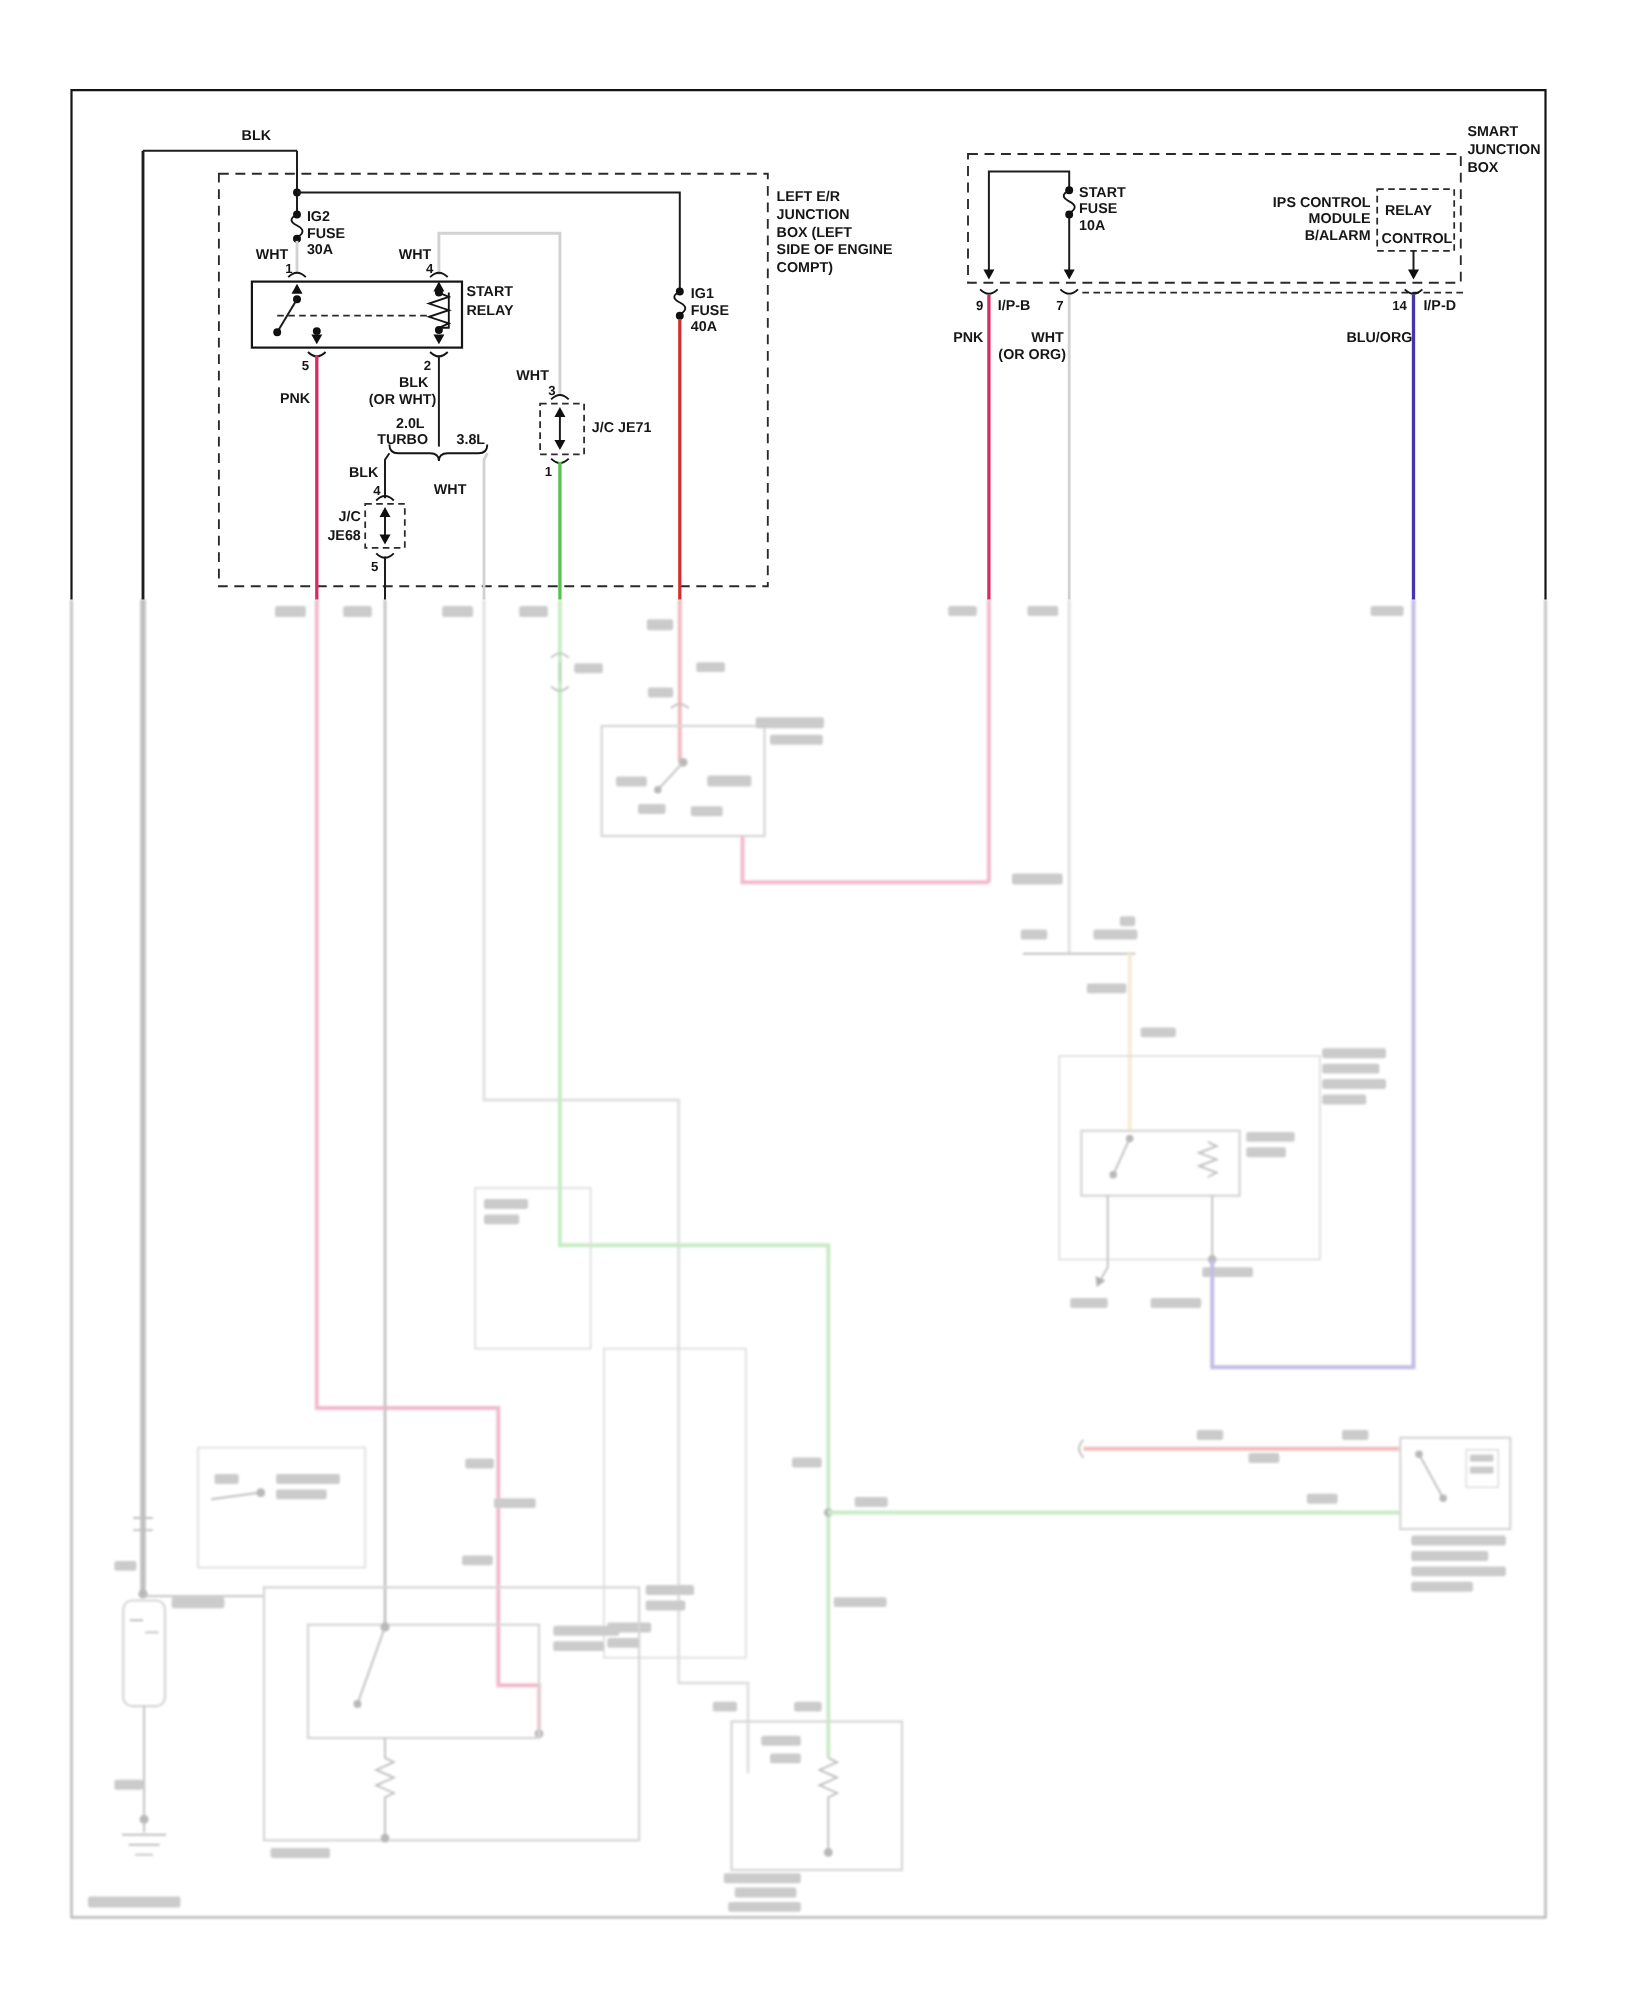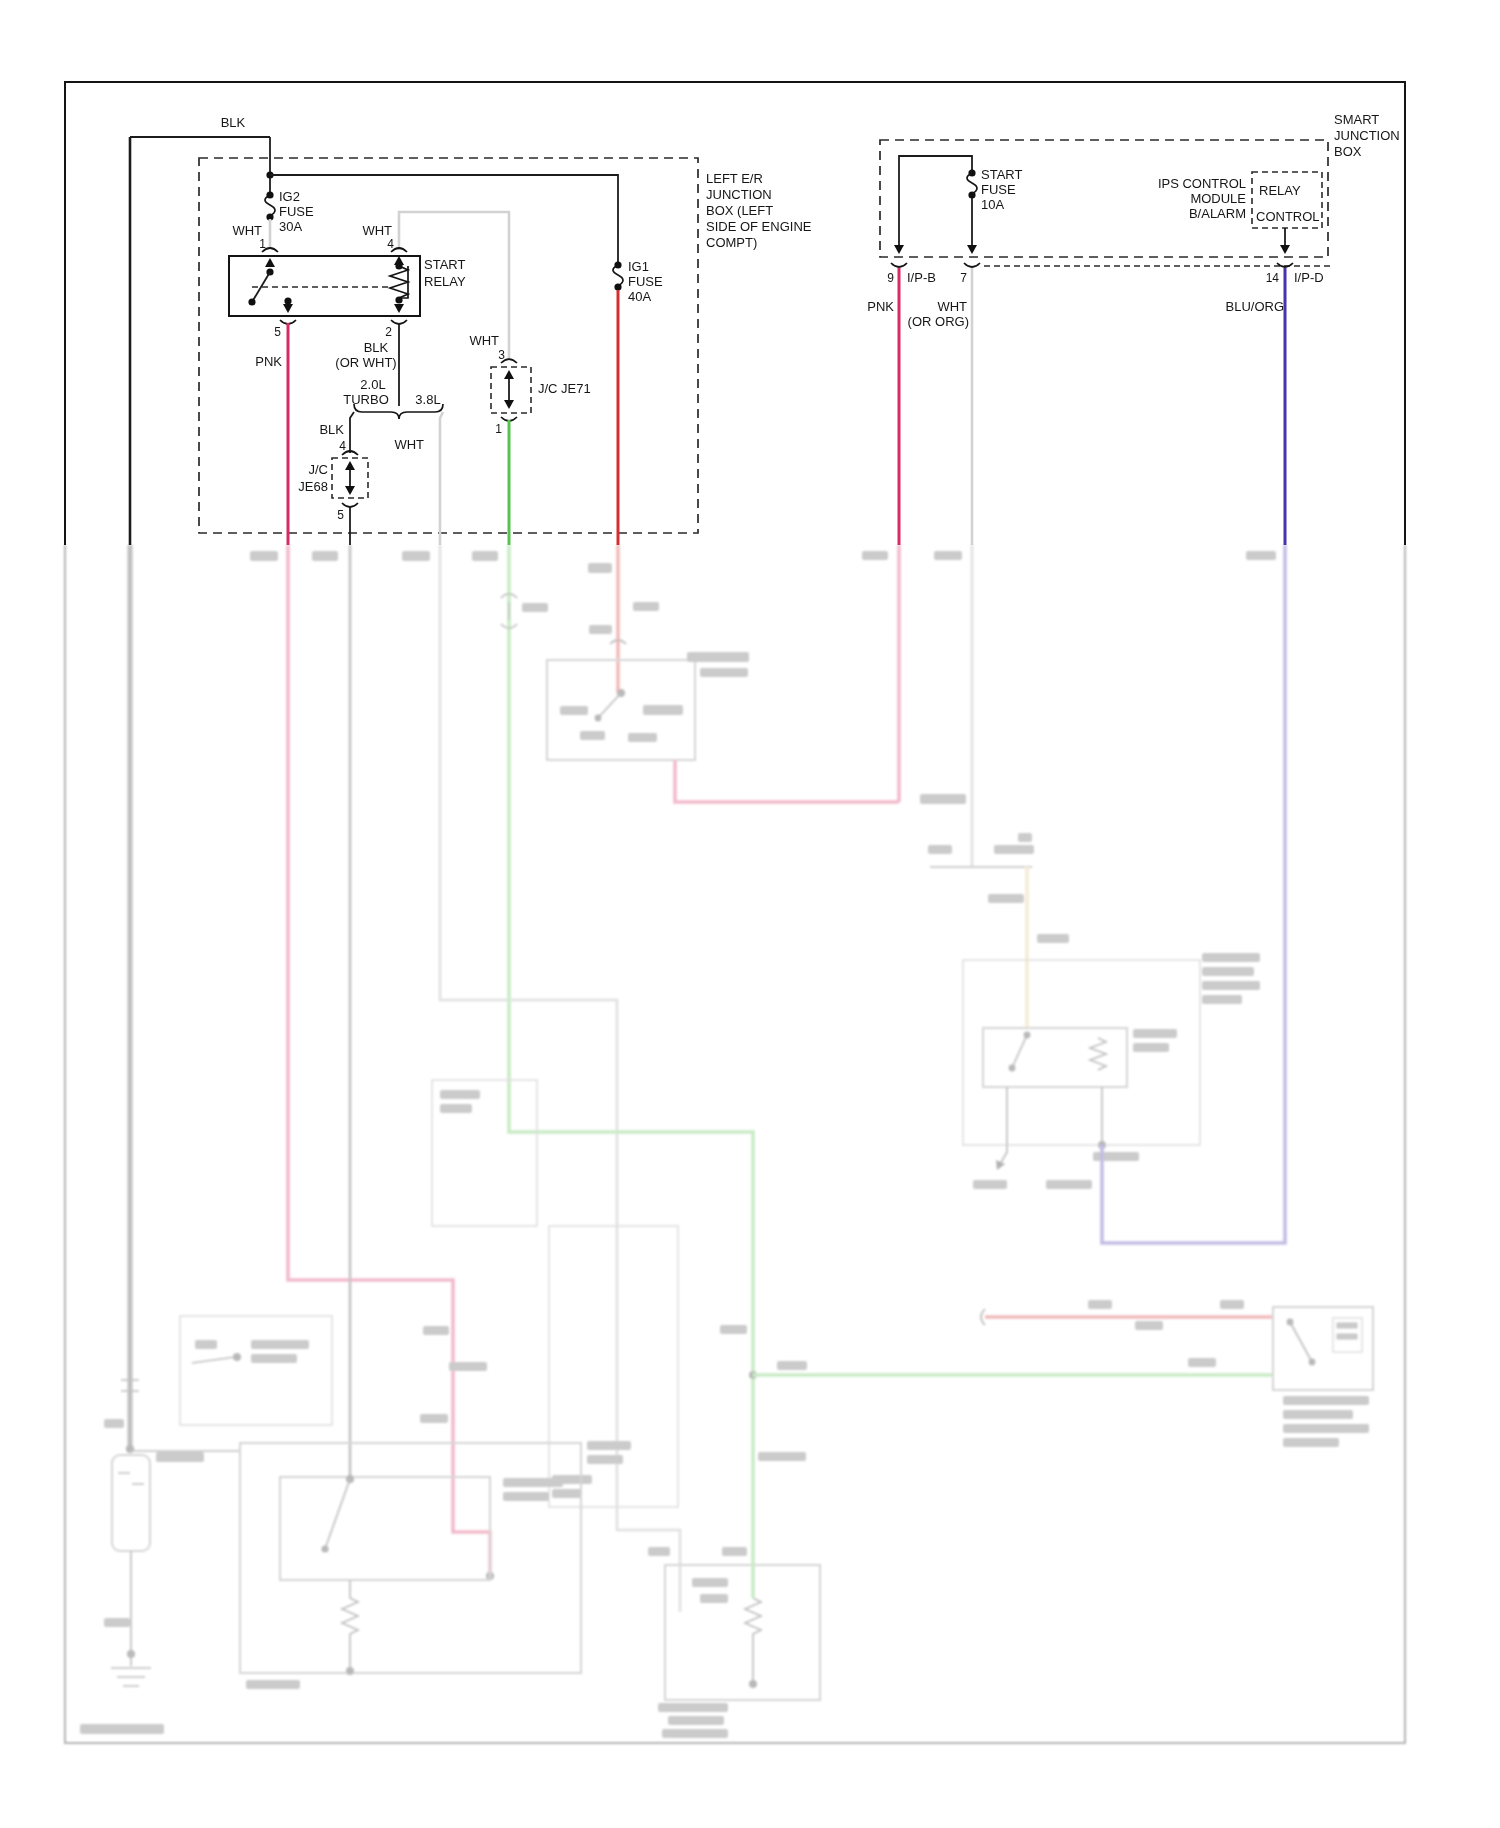--- a/index.html
+++ b/index.html
@@ -1,17 +1,17 @@
 <!DOCTYPE html>
 <html><head>
 <meta charset="utf-8">
 <style>
   html,body{margin:0;padding:0;background:#ffffff;}
   .stage{position:relative;width:1500px;height:1828px;background:#ffffff;overflow:hidden;
-         font-family:"Liberation Sans",sans-serif;}
+         font-family:"Liberation Sans",sans-serif;font-weight:bold;}
   svg{position:absolute;left:0;top:0;}
   text{font-family:"Liberation Sans",sans-serif;font-size:13px;fill:#161616;}
   text.sm{font-size:12px;}
   .wblk{stroke:#1c1c1c;stroke-width:1.8;fill:none;}
   .wthk{stroke:#1c1c1c;stroke-width:2.6;fill:none;}
   .wgry{stroke:#d2d2d2;stroke-width:2.6;fill:none;}
   .wcol{stroke-width:3;fill:none;}
   .wcolf{stroke-width:3.6;fill:none;}
   .dash{stroke:#2a2a2a;stroke-width:1.7;fill:none;stroke-dasharray:9 6;}
   .dash2{stroke:#2a2a2a;stroke-width:1.6;fill:none;stroke-dasharray:6 4;}

